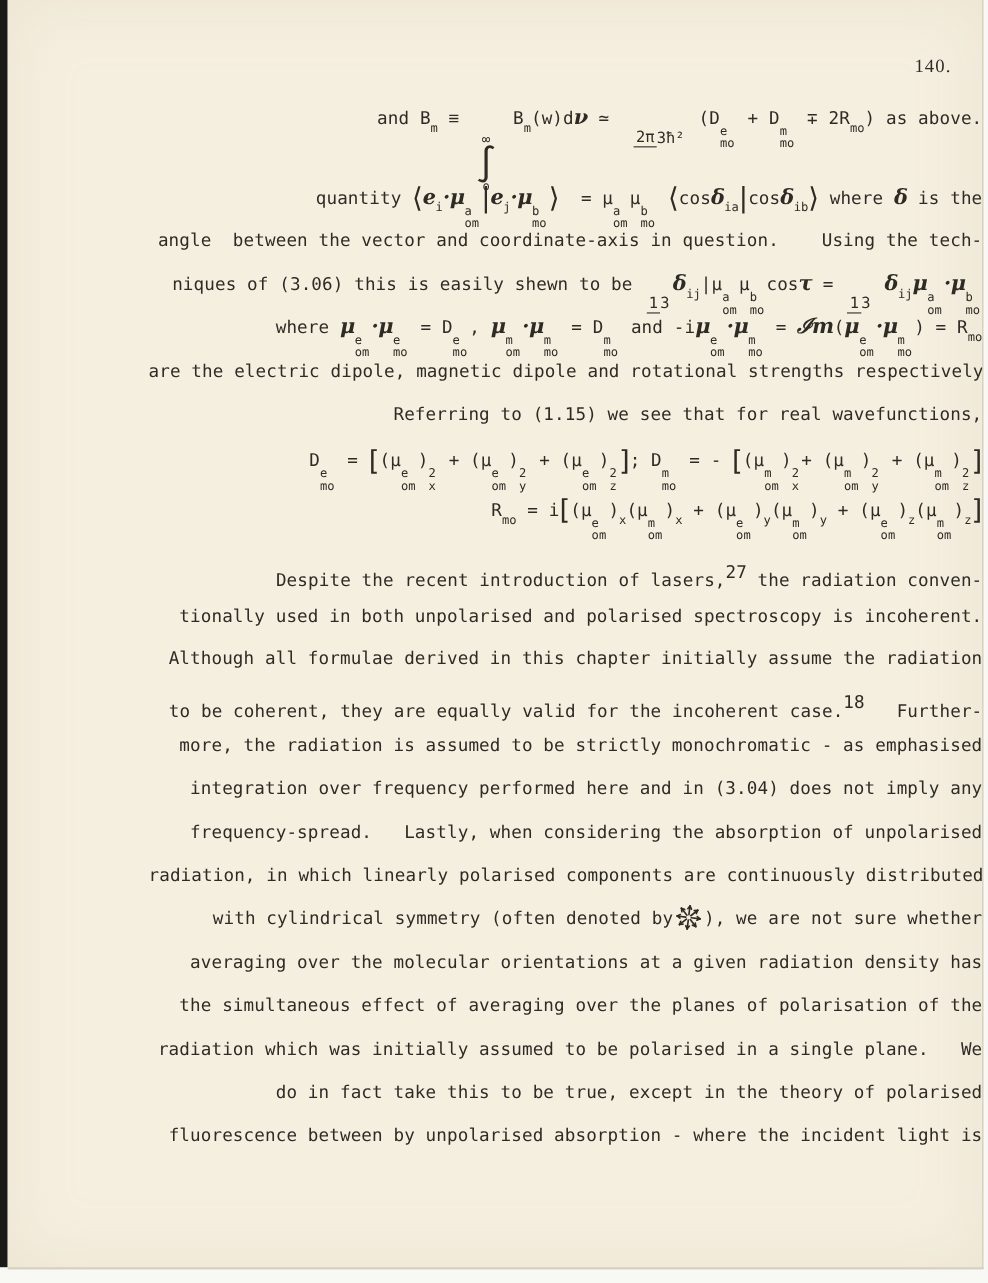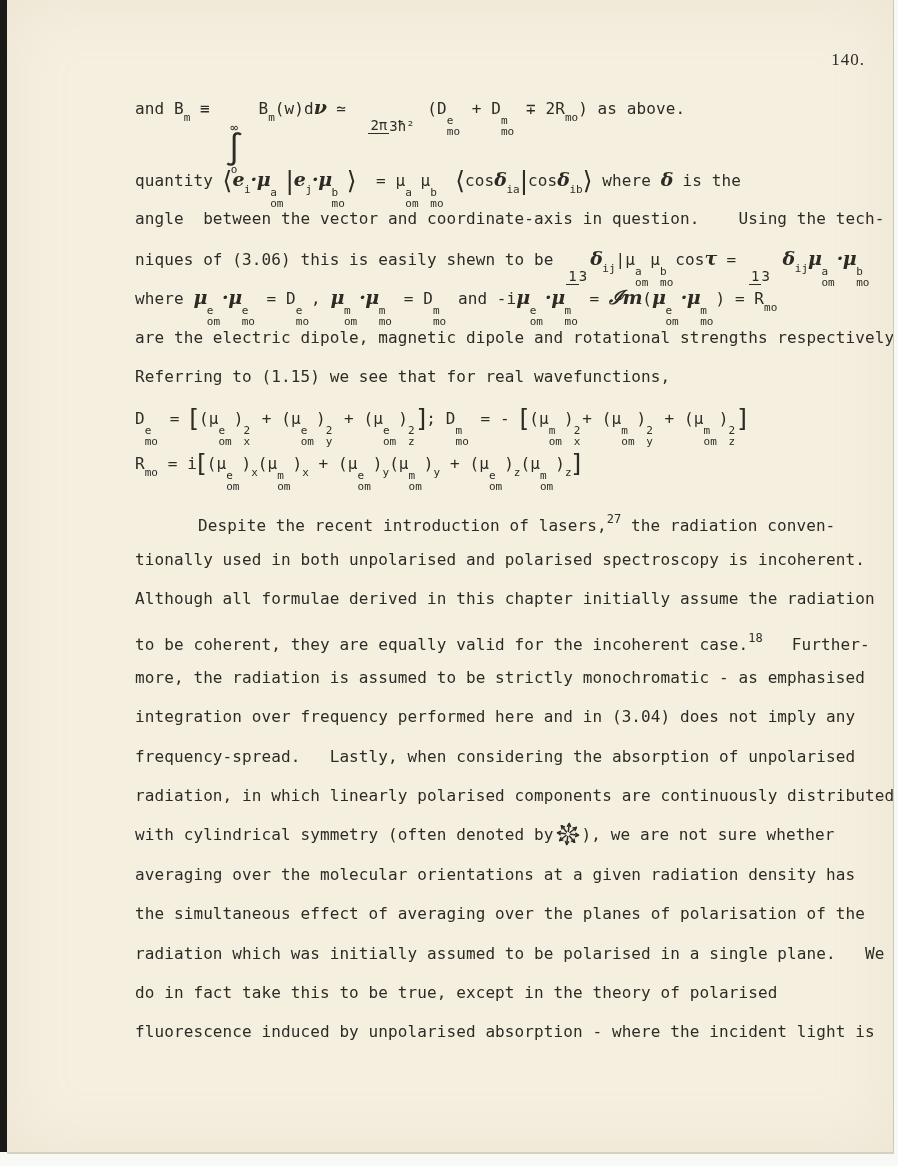--- a/index.html
+++ b/index.html
@@ -12,28 +12,28 @@
     font-family:"DejaVu Sans Mono",monospace;color:var(--ink);
   }
   .edge-left{position:absolute;left:0;top:0;width:7px;height:1152px;background:var(--edge);}
   .page{
     position:absolute;left:7px;top:0;width:886px;height:1152px;
     background:var(--paper);overflow:hidden;
     border-right:1px solid #cdc7b6;border-bottom:2px solid #d6d0bf;
     box-shadow:inset 0 0 60px rgba(205,193,160,0.22);
   }
   .page-number{position:absolute;top:50px;right:28px;font-size:17px;letter-spacing:1px;font-family:Liberation Serif, serif;}
-  .content{position:absolute;left:128px;top:84px;right:0;}
+  .content{position:absolute;left:128px;top:84px;right:0;text-align:right;}
   .line{white-space:pre;font-size:16px;height:39.4px;line-height:39.4px;letter-spacing:0.1px;}
   .line.indent{text-indent:63px;}
   .line.mt{margin-top:14px;}
   .line.eq1{height:76px;line-height:46px;}
   .line.eqd{height:45px;line-height:45px;}
   .sub{font-size:11px;vertical-align:-7px;letter-spacing:0;}
-  .sup{font-size:12px;vertical-align:8px;letter-spacing:0;}
+  .sup{font-size:16px;vertical-align:8px;letter-spacing:0;}
   .ss{display:inline-flex;flex-direction:column;align-items:flex-start;
       vertical-align:-10px;font-size:11px;line-height:11px;letter-spacing:0;margin-right:2px;}
   .hw{font-family:"DejaVu Serif",serif;font-style:italic;font-weight:700;
       font-size:19px;letter-spacing:-0.5px;}
   .big{font-family:"DejaVu Sans",sans-serif;font-size:25px;font-weight:400;
       vertical-align:-3px;letter-spacing:0;}
   .frac{display:inline-flex;flex-direction:row;align-items:center;
         vertical-align:-16px;font-size:14px;line-height:16px;letter-spacing:0;margin:0 3px;}
   .frac .num{border-bottom:1.4px solid var(--ink);padding:0 2px;}
   .ilim{display:inline-flex;flex-direction:column;align-items:center;
@@ -92,15 +92,15 @@
             <line x1="14.3" y1="2.6" x2="15.6" y2="5.5"></line>
             <line x1="14.3" y1="2.6" x2="12.3" y2="5.1"></line>
             <line x1="15.0" y1="11.5" x2="21.3" y2="6.5"></line>
             <line x1="21.3" y1="6.5" x2="20.1" y2="9.5"></line>
             <line x1="21.3" y1="6.5" x2="18.1" y2="6.9"></line>
           </svg></span><span class="n">), we are not sure whether</span></div>
       <div class="line"><span class="n">averaging over the molecular orientations at a given radiation density has</span></div>
       <div class="line"><span class="n">the simultaneous effect of averaging over the planes of polarisation of the</span></div>
       <div class="line"><span class="n">radiation which was initially assumed to be polarised in a single plane.   We</span></div>
       <div class="line"><span class="n">do in fact take this to be true, except in the theory of polarised</span></div>
-      <div class="line"><span class="n">fluorescence induced by unpolarised absorption - where the incident light is</span></div>
+      <div class="line"><span class="n">fluorescence between by unpolarised absorption - where the incident light is</span></div>
     </div>
 </div>
 
 </body></html>

